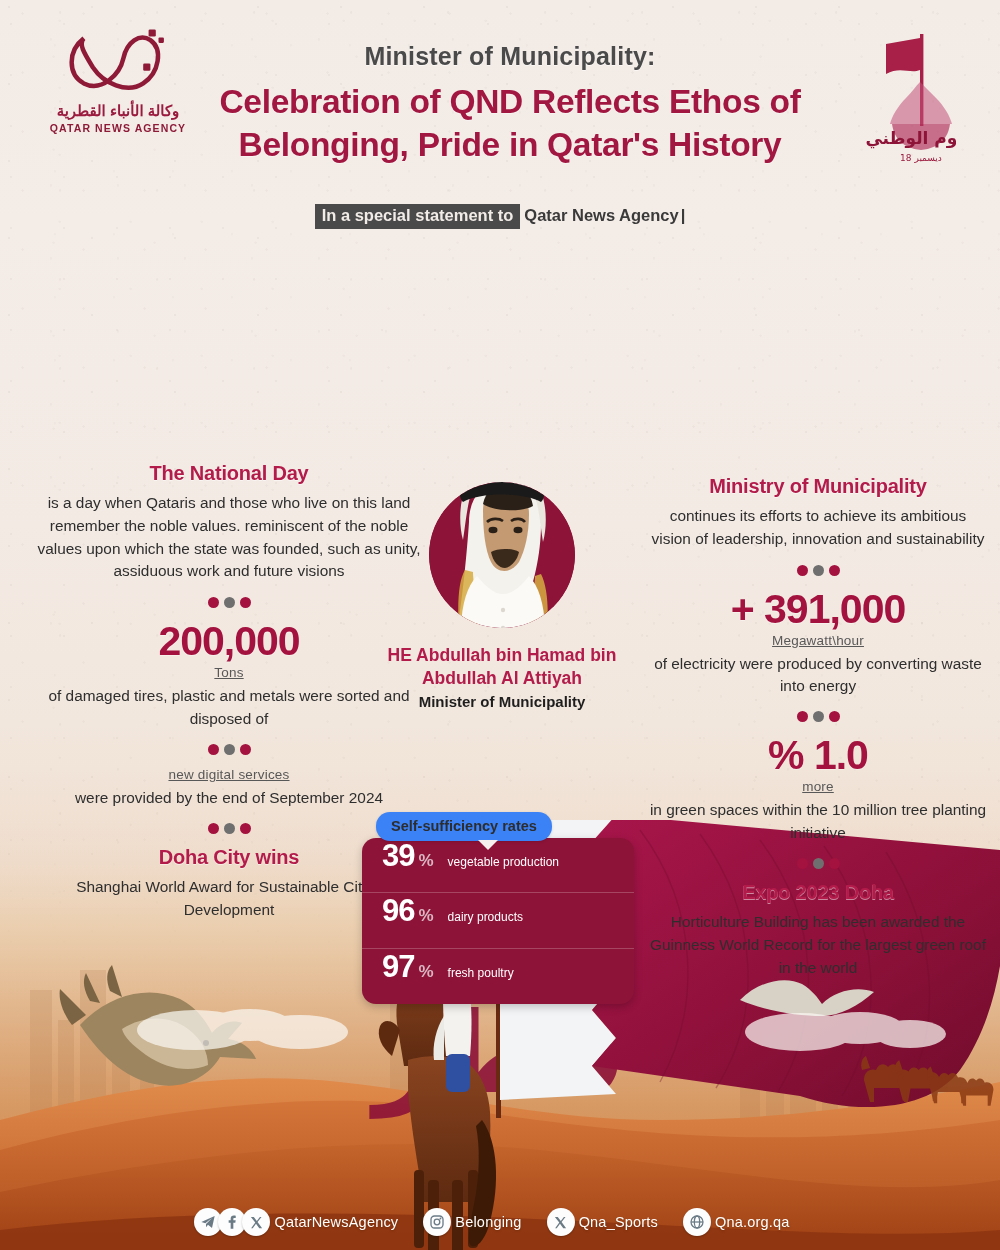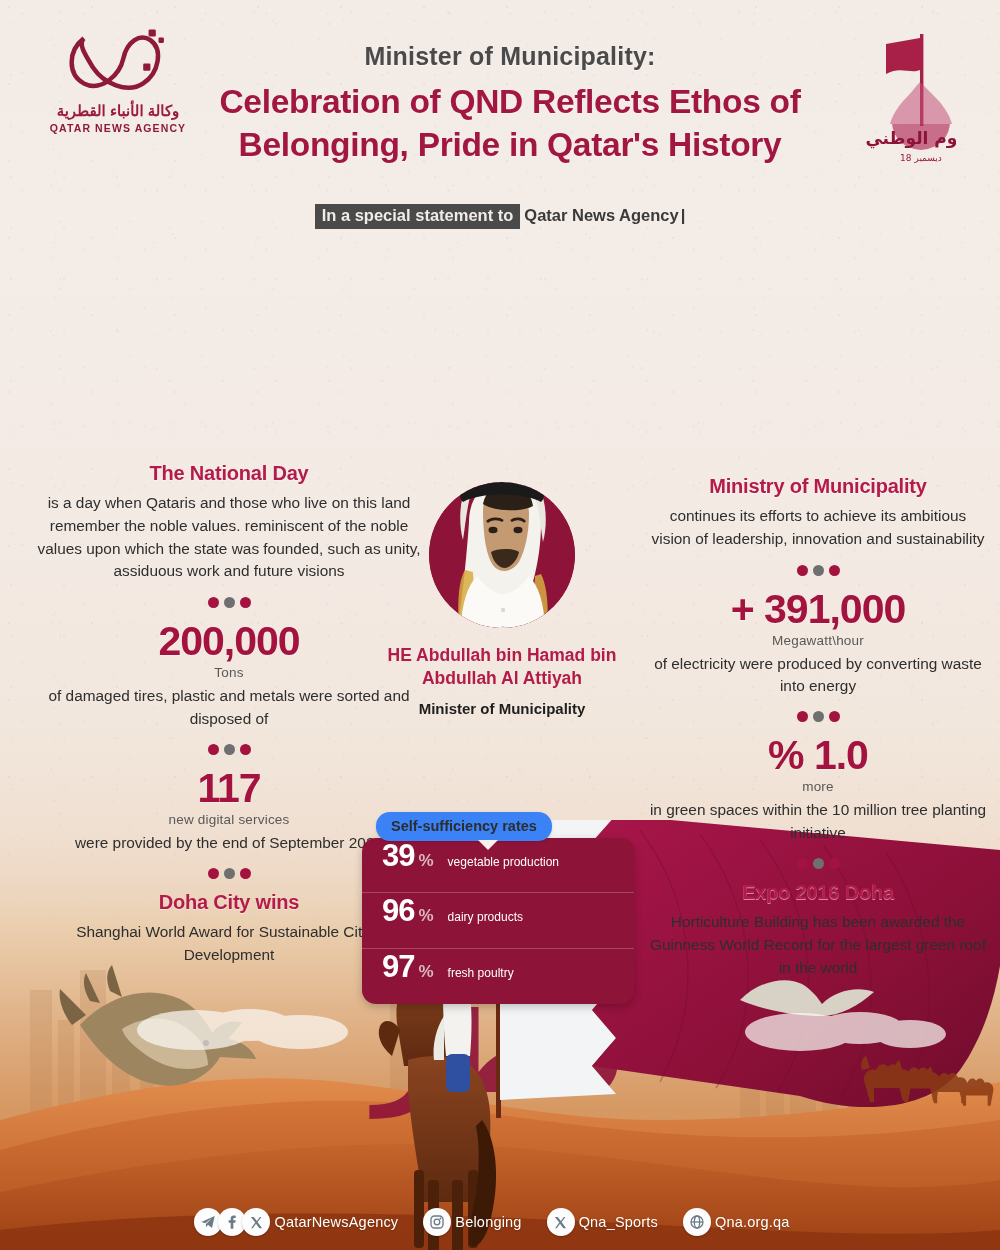--- a/index.html
+++ b/index.html
@@ -91,33 +91,33 @@
     color:#b31b4b; font-weight:bold; font-size:20px; letter-spacing:-.2px;
     text-shadow:0 1px 0 rgba(255,255,255,.5);
   }
   .sec-body {
     margin-top:7px; color:#2e2e2e; font-size:15.4px; line-height:1.48;
   }
   .big-number {
     color:#a4123f; font-weight:bold; font-size:41px; letter-spacing:-1px; line-height:1.05;
     text-shadow:0 1px 1px rgba(255,255,255,.4);
   }
-  .unit { color:#585858; font-size:13.5px; margin-top:2px; letter-spacing:.2px;}
+  .unit { color:#585858; font-size:13.5px; margin-top:2px; letter-spacing:.2px;text-decoration:underline;}
   .desc { margin-top:5px; color:#2e2e2e; font-size:15.4px; line-height:1.45; }
 
   .dots { margin:14px 0 12px 0; line-height:0; }
   .dots i { display:inline-block; width:11px; height:11px; border-radius:50%; margin:0 2.5px; }
   .dots i.m { background:#a4123f; }
   .dots i.g { background:#6f6f6f; }
 
   
   #portrait-wrap { width:146px; height:146px; margin:0 auto; position:relative; }
   #portrait { width:146px; height:146px; border-radius:50%; overflow:hidden; background:#8e1338; position:relative; }
   #person-name { margin-top:16px; color:#b31b4b; font-weight:bold; font-size:17.5px; line-height:1.3; }
-  #person-role { margin-top:10px; color:#1e1e1e; font-weight:bold; font-size:15px; }
+  #person-role { margin-top:3px; color:#1e1e1e; font-weight:bold; font-size:15px; }
 
   
   #ss-card {
     position:absolute; z-index:6; left:362px; top:638px; width:272px; height:166px;
     background:#8e1338; border-radius:14px;
     box-shadow:0 3px 9px rgba(0,0,0,.22);
   }
   #ss-label {
     position:absolute; left:14px; top:-26px; background:#3b82f6; color:#2d2d2d;
     font-size:14.5px; font-weight:bold; padding:6px 15px 7px 15px; border-radius:14px;
@@ -339,21 +339,20 @@
       <div class="sec-body">is a day when Qataris and those who live on this land remember the noble values. reminiscent of the noble values upon which the state was founded, such as unity, assiduous work and future visions</div>
 
       <div class="dots"><i class="m"></i><i class="g"></i><i class="m"></i></div>
 
       <div class="big-number">200,000</div>
       <div class="unit">Tons</div>
       <div class="desc">of damaged tires, plastic and metals were sorted and disposed of</div>
 
       <div class="dots"><i class="m"></i><i class="g"></i><i class="m"></i></div>
 
-      <div class="big-number">117</div>
       <div class="unit">new digital services</div>
       <div class="desc">were provided by the end of September 2024</div>
 
       <div class="dots"><i class="m"></i><i class="g"></i><i class="m"></i></div>
 
       <div class="sec-title">Doha City wins</div>
       <div class="sec-body">Shanghai World Award for Sustainable Cities Development</div>
     </div>
 
     <div class="col" id="col-mid">
@@ -400,21 +399,21 @@
       <div class="desc">of electricity were produced by converting waste into energy</div>
 
       <div class="dots"><i class="m"></i><i class="g"></i><i class="m"></i></div>
 
       <div class="big-number">% 1.0</div>
       <div class="unit">more</div>
       <div class="desc">in green spaces within the 10 million tree planting initiative</div>
 
       <div class="dots"><i class="m"></i><i class="g"></i><i class="m"></i></div>
 
-      <div class="sec-title">Expo 2016 Doha</div>
+      <div class="sec-title">Expo 2023 Doha</div>
       <div class="sec-body">Horticulture Building has been awarded the Guinness World Record for the largest green roof in the world</div>
     </div>
 
     <div id="ss-card">
       <div id="ss-label">
         <span>Self-sufficiency rates</span>
         <span class="tail"></span>
       </div>
       <div class="ss-row">
         <span class="ss-val">39</span>

